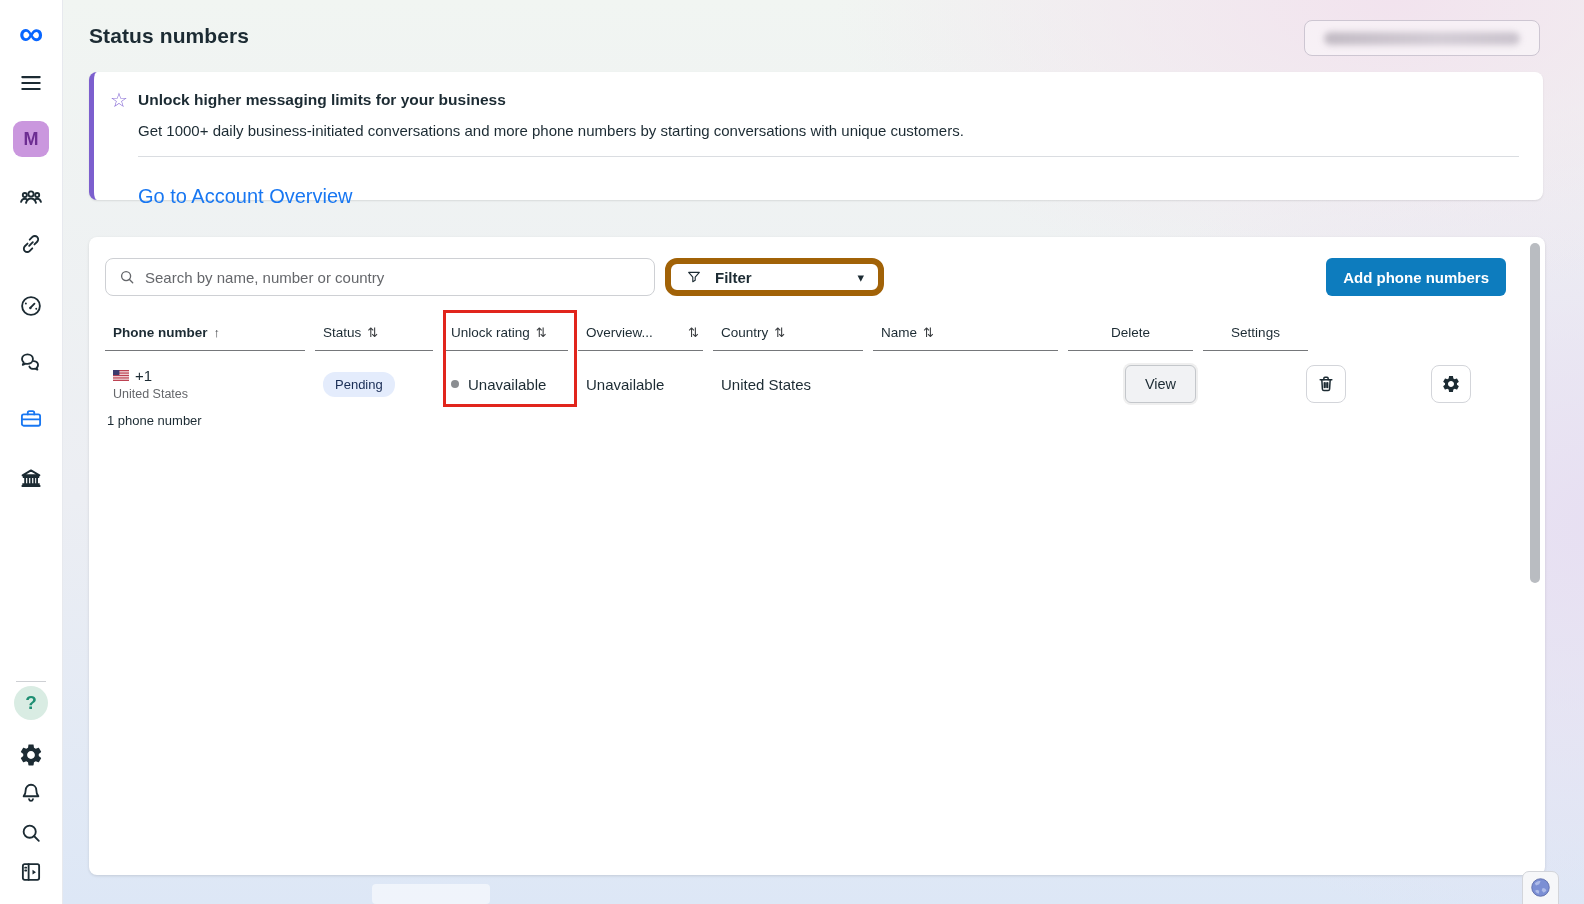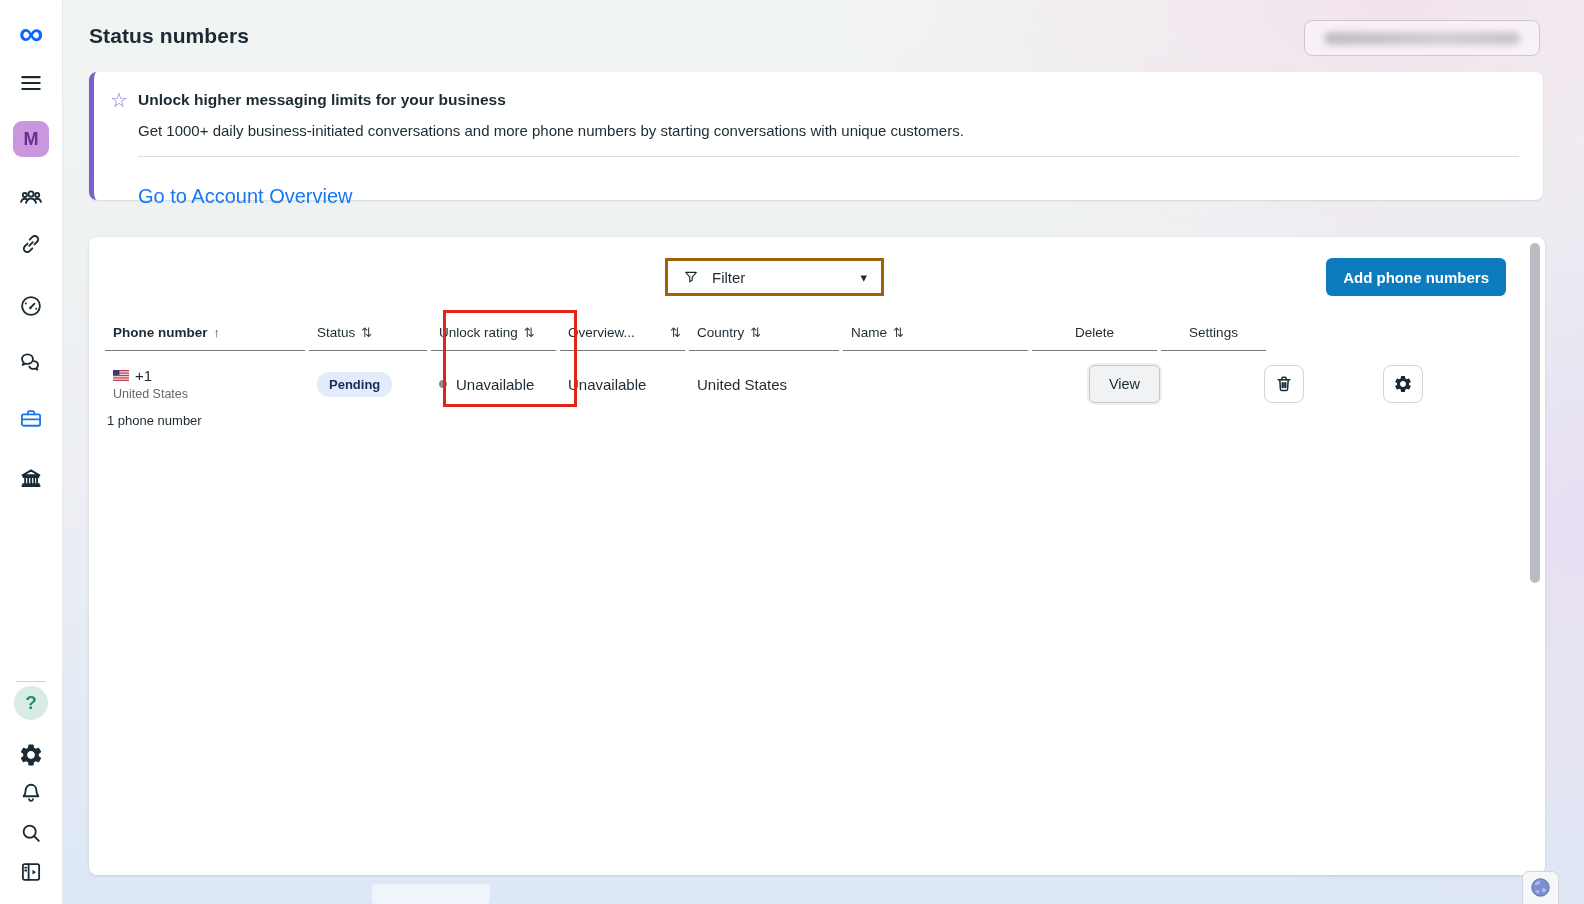--- a/index.html
+++ b/index.html
@@ -58,50 +58,50 @@
     background:#ffffff; border-radius:8px; box-shadow:0 1px 3px rgba(0,0,0,.12); }
 
   .search-box { position:absolute; left:16px; top:21px; width:550px; height:38px;
     border:1px solid #ced0d4; border-radius:8px; display:flex; align-items:center; background:#fff; }
   .search-box svg { width:18px; height:18px; margin-left:12px; stroke:#65676b; fill:none; stroke-width:1.8; stroke-linecap:round; }
   .search-box input { border:none; outline:none; flex:1; margin-left:9px; font-size:15px;
     font-family:inherit; color:#1c2b33; background:transparent; }
   .search-box input::placeholder { color:#65676b; }
 
   .filter-box { position:absolute; left:576px; top:21px; width:219px; height:38px;
-    border:3px solid #a16207; border-radius:0; display:flex; align-items:center; cursor:pointer; background:#fff; }
+    border:6px solid #a16207; border-radius:12px; display:flex; align-items:center; cursor:pointer; background:#fff;font-weight:bold; }
   .filter-box svg { width:16px; height:16px; margin-left:15px; stroke:#1c2b33; fill:none; stroke-width:1.7; stroke-linejoin:round; }
   .filter-box .f-label { margin-left:13px; font-size:15px; color:#1c2b33; }
   .filter-box .f-caret { margin-left:auto; margin-right:14px; font-size:13px; color:#1c2b33; }
 
   .add-btn { position:absolute; right:39px; top:21px; height:38px; padding:0 17px;
     background:#0d7cbe; color:#fff; font-size:15px; font-weight:700; font-family:inherit;
     border:none; border-radius:6px; cursor:pointer; }
 
   
-  .thead, .trow { position:absolute; left:16px; display:flex; gap:4px; }
+  .thead, .trow { position:absolute; left:16px; display:flex; gap:10px; }
   .thead { top:78px; height:36px; }
   .th { display:flex; align-items:center; padding:0 0 0 8px; font-size:13.5px;
     border-bottom:1px solid #75777a; color:#1c2b33; cursor:pointer; }
   .th.no-sort { cursor:default; }
   .th .sort { margin-left:6px; font-size:13px; color:#3a3d40; }
   .th.center { justify-content:center; padding-left:0; }
   .th.spread { justify-content:space-between; padding-right:4px; }
   .c-phone{width:200px;} .c-status{width:118px;text-align:center;} .c-quality{width:125px;}
   .c-messaging{width:125px;} .c-country{width:150px;} .c-name{width:185px;}
   .c-cert{width:185px;} .c-del{width:125px;} .c-set{width:105px;}
 
   .trow { top:118px; height:58px; }
   .td { display:flex; align-items:center; padding-left:8px; font-size:15px; }
   .td.center { justify-content:center; padding-left:0; }
   .phone-cell { flex-direction:column; align-items:flex-start; justify-content:center; }
   .phone-line { display:flex; align-items:center; gap:6px; font-size:15px; }
   .phone-line svg { width:16px; height:11px; }
   .phone-sub { font-size:12.5px; color:#65676b; margin-top:3px; }
-  .badge { background:#e4ecfc; color:#182c54; font-size:13px; font-weight:700;
+  .badge { background:#e4ecfc; color:#182c54; font-size:13px; font-weight:400;
     padding:5px 12px; border-radius:12px; }
   .q-dot { width:8px; height:8px; border-radius:50%; background:#8a8d91; margin-right:9px; flex:0 0 auto; }
   .view-btn { height:38px; padding:0 19px; background:#f1f2f4; border:1px solid #c4c7cb;
     box-shadow:0 0 0 2px rgba(120,120,125,.12); border-radius:6px; font-size:14.5px;
     font-family:inherit; color:#1c2b33; cursor:pointer; }
   .icon-btn { width:40px; height:38px; background:#fff; border:1px solid #d3d5da;
     border-radius:8px; display:flex; align-items:center; justify-content:center; cursor:pointer; }
   .icon-btn svg { width:20px; height:20px; }
   .trash-svg { stroke:#1c2b33; fill:none; stroke-width:1.8; stroke-linecap:round; stroke-linejoin:round; }
   .gear-svg { fill:#1c2b33; }
@@ -237,20 +237,27 @@
   <section class="banner">
     <span class="star">☆</span>
     <div class="b-title">Unlock higher messaging limits for your business</div>
     <div class="b-desc">Get 1000+ daily business-initiated conversations and more phone numbers by starting conversations with unique customers.</div>
     <div class="b-divider"></div>
     <a class="b-link">Go to Account Overview</a>
   </section>
 
   <section class="card">
 
+    <div class="search-box">
+      <svg viewBox="0 0 24 24">
+          <circle cx="10.8" cy="10.8" r="6"></circle>
+          <path d="M15.3 15.3l4.3 4.3"></path>
+        </svg>
+      <input type="text" placeholder="Search by name, number or country" style="">
+    </div>
 
     <div class="filter-box">
       <svg viewBox="0 0 24 24">
           <path d="M4 5h16l-6.2 7.2V17l-3.6 2v-6.8z"></path>
         </svg>
       <span class="f-label">Filter</span>
       <span class="f-caret">▾</span>
     </div>
 
     <button class="add-btn">Add phone numbers</button>

